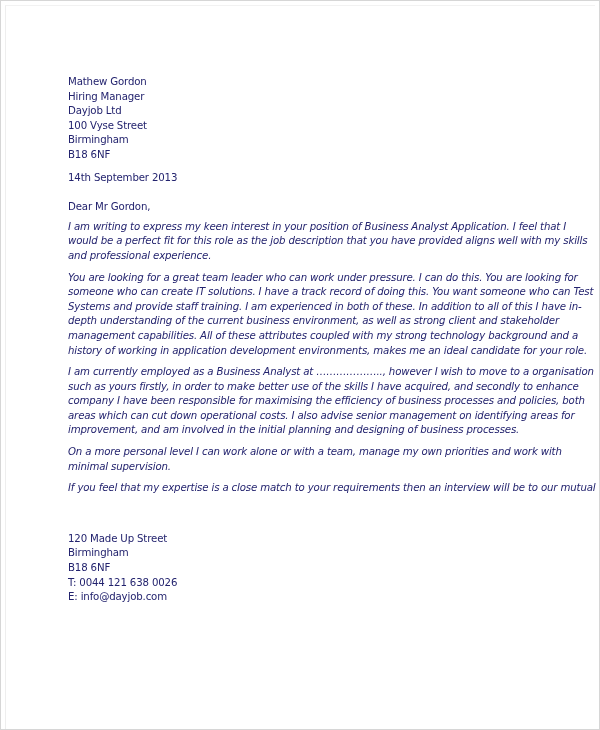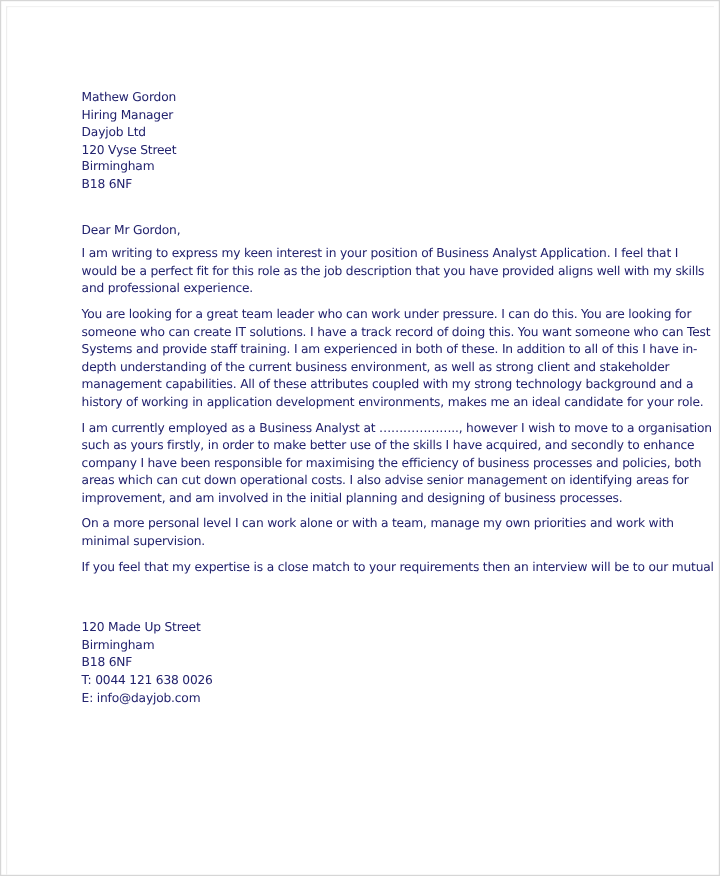--- a/index.html
+++ b/index.html
@@ -21,42 +21,43 @@
       width: 478px;
       font-family: "DejaVu Sans", sans-serif;
       font-size: 10.2px;
       line-height: 14.6px;
       color: #23236e;
       letter-spacing: -0.15px;
     }
     .block { margin: 0; }
     .line { display: block; white-space: nowrap; }
     .gap-sm { height: 8px; }
-    .para { margin: 0 0 7px 0; }
+    .para { margin: 0 0 7px 0; font-style: italic; }
     .para .line { white-space: nowrap; }
     .sig-gap { height: 29px; }
   </style>
 </head>
 <body>
 
 <div class="page">
   <div class="inner-edge"></div>
 
   <div class="letter">
 
     <div class="block">
       <span class="line">Mathew Gordon</span>
       <span class="line">Hiring Manager</span>
       <span class="line">Dayjob Ltd</span>
-      <span class="line">120 Vyse Street</span>
+      <span class="line">100 Vyse Street</span>
       <span class="line">Birmingham</span>
       <span class="line">B18 6NF</span>
     </div>
 
     <div class="gap-sm"></div>
+    <span class="line">14th September 2013</span>
 
     <div style="height:15px"></div>
     <span class="line">Dear Mr Gordon,</span>
     <div style="height:5px"></div>
 
     <div class="para">
       <span class="line">I am writing to express my keen interest in your position of Business Analyst Application. I feel that I</span>
       <span class="line">would be a perfect fit for this role as the job description that you have provided aligns well with my skills</span>
       <span class="line">and professional experience.</span>
     </div>

